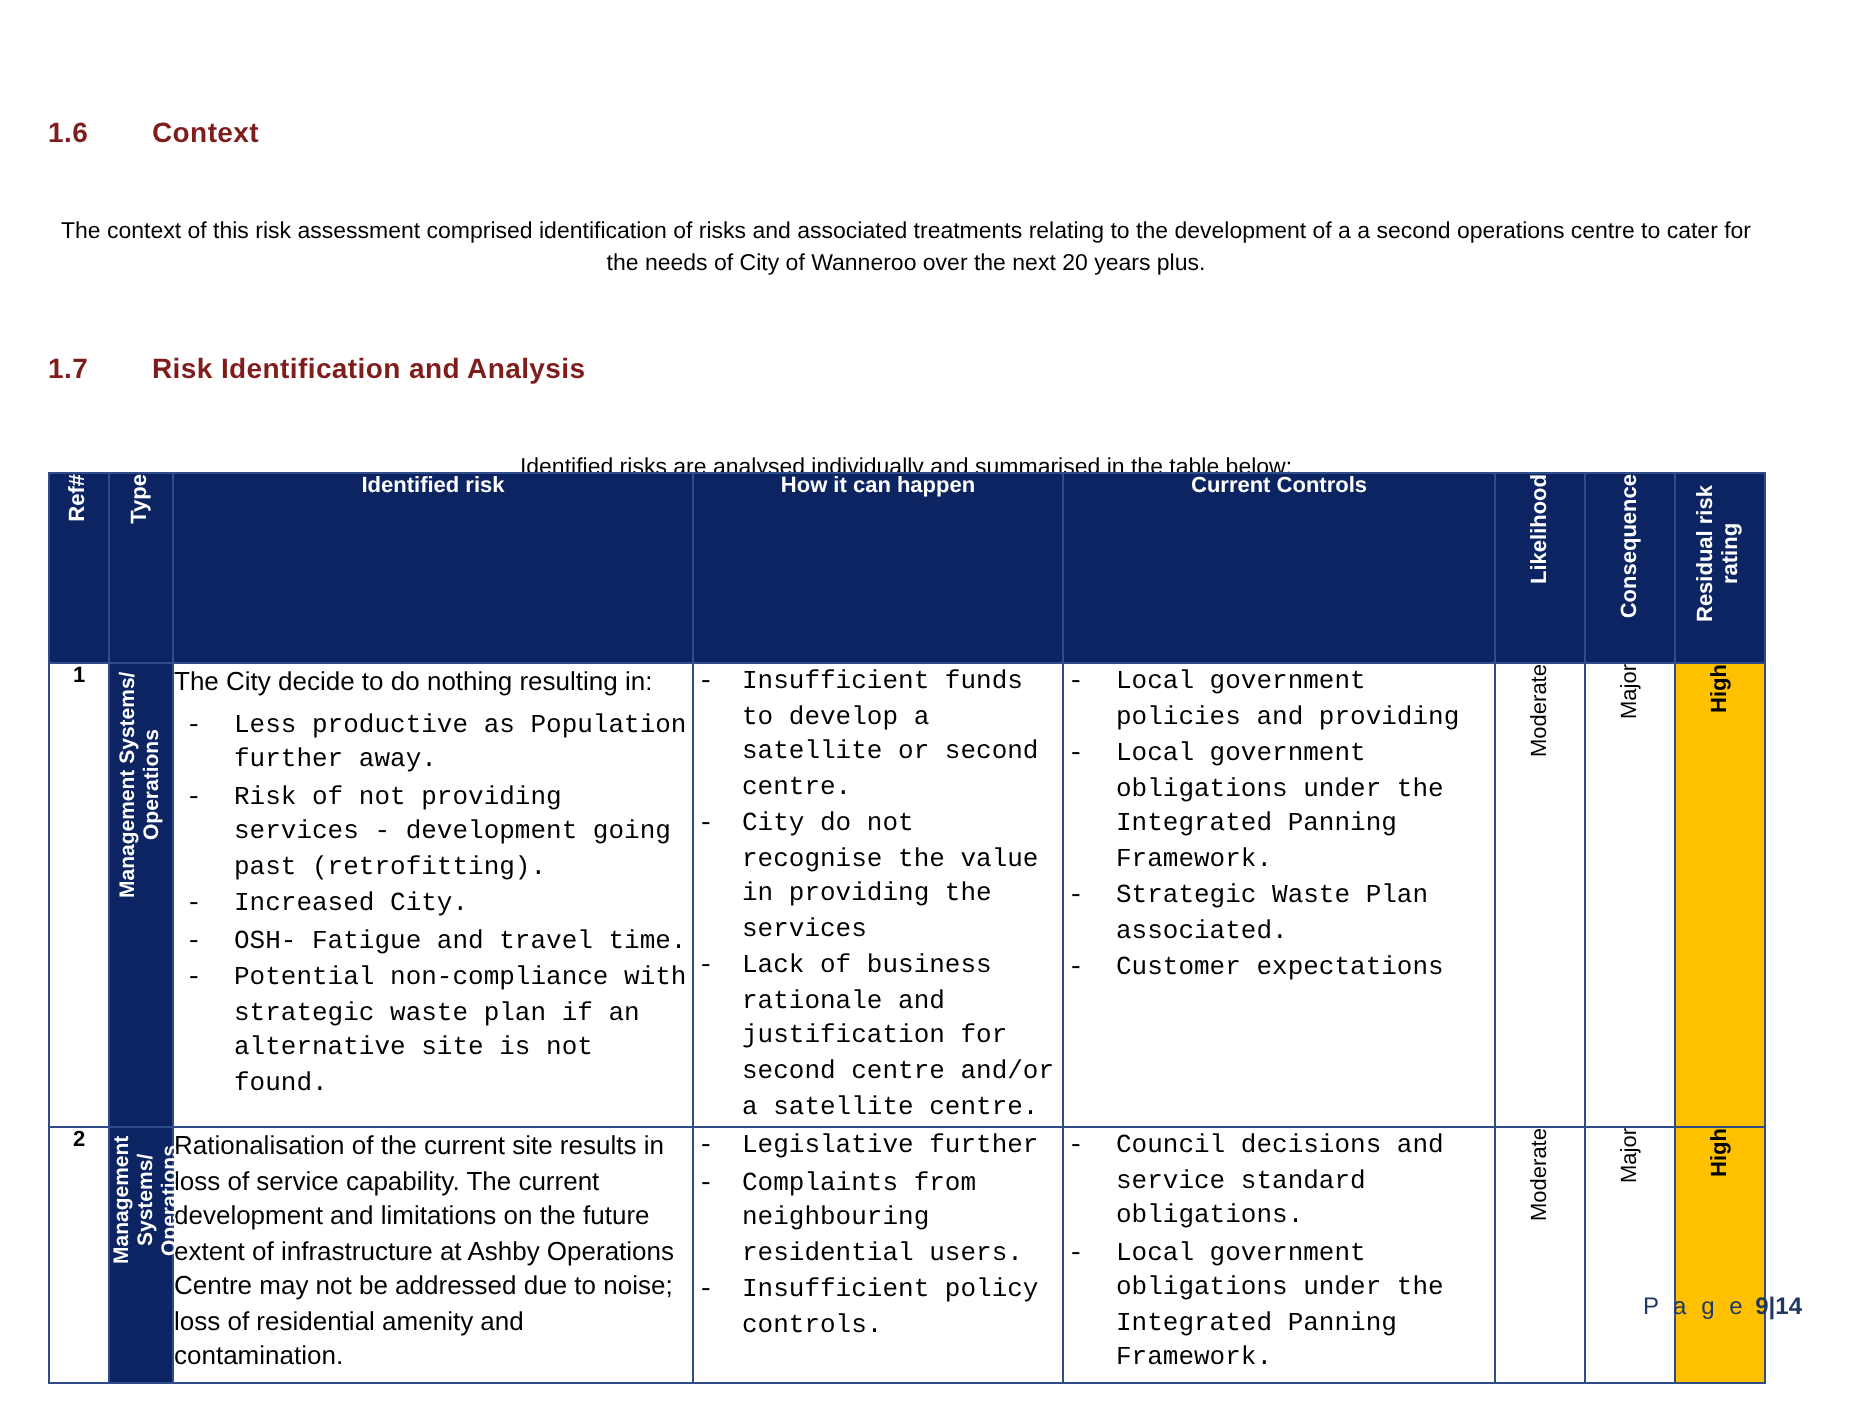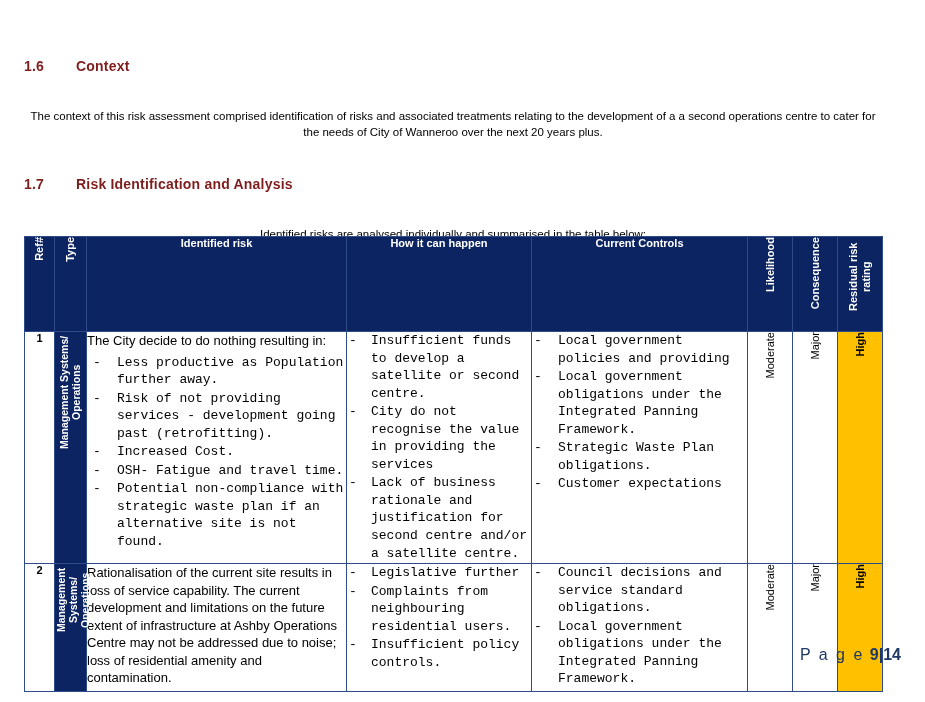--- a/index.html
+++ b/index.html
@@ -156,21 +156,21 @@
   }
   ul.dash.tight li { padding-left: 24px; }
   ul.dash.tight li:before { left: 2px; }
   ul.bullet-ctrl li { padding-left: 26px; }
   ul.bullet-ctrl li:before { left: 2px; }
 
   .footer {
     position: absolute;
     right: 24px;
     top: 646px;
-    font-size: 16px;
+    font-size: 12px;
     color: #1F3864;
     letter-spacing: 1px;
   }
   .footer .page-word { font-weight: normal; letter-spacing: 2px; }
   .footer .pg-num { font-weight: bold; letter-spacing: 0; }
 </style>
 </head>
 <body>
 
 <div class="page">
@@ -215,37 +215,37 @@
       <tr>
         <td class="ref-cell">1</td>
         <td class="type-cell">
           <span class="vert two-line" style="height:120px;">Management Systems/ Operations</span>
         </td>
         <td class="text-cell">
           <p class="lead-in">The City decide to do nothing resulting in:</p>
           <ul class="dash">
             <li>Less productive as Population further away.</li>
             <li>Risk of not providing services - development going past (retrofitting).</li>
-            <li>Increased Cost.</li>
+            <li>Increased City.</li>
             <li>OSH- Fatigue and travel time.</li>
             <li>Potential non-compliance with strategic waste plan if an alternative site is not found.</li>
           </ul>
         </td>
         <td class="text-cell">
           <ul class="dash tight">
             <li>Insufficient funds to develop a satellite or second centre.</li>
             <li>City do not recognise the value in providing the services</li>
             <li>Lack of business rationale and justification for second centre and/or a satellite centre.</li>
           </ul>
         </td>
         <td class="text-cell">
           <ul class="dash bullet-ctrl">
             <li>Local government policies and providing</li>
             <li>Local government obligations under the Integrated Panning Framework.</li>
-            <li>Strategic Waste Plan obligations.</li>
+            <li>Strategic Waste Plan associated.</li>
             <li>Customer expectations</li>
           </ul>
         </td>
         <td class="scale-cell"><span class="vert">Moderate</span></td>
         <td class="scale-cell"><span class="vert">Major</span></td>
         <td class="res-cell"><span class="vert">High</span></td>
       </tr>
 
       <tr>
         <td class="ref-cell">2</td>

